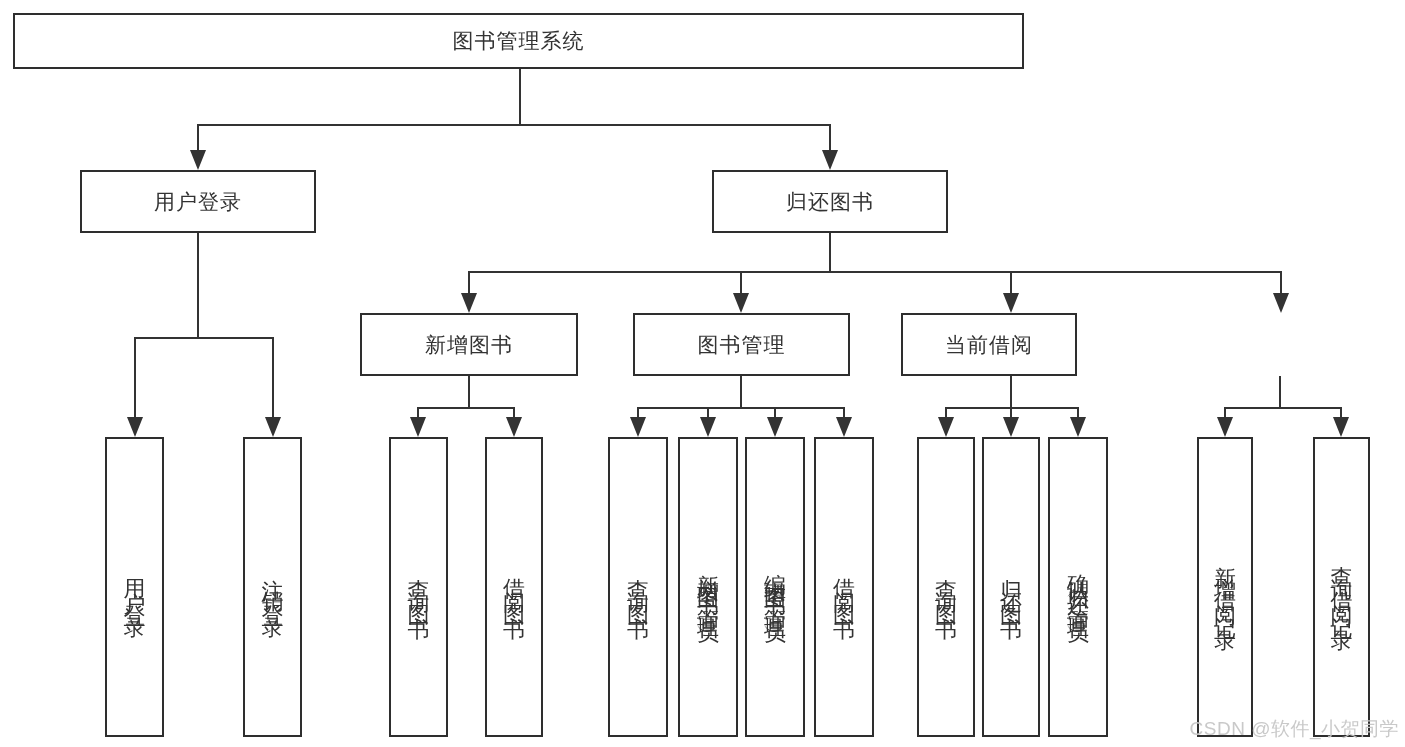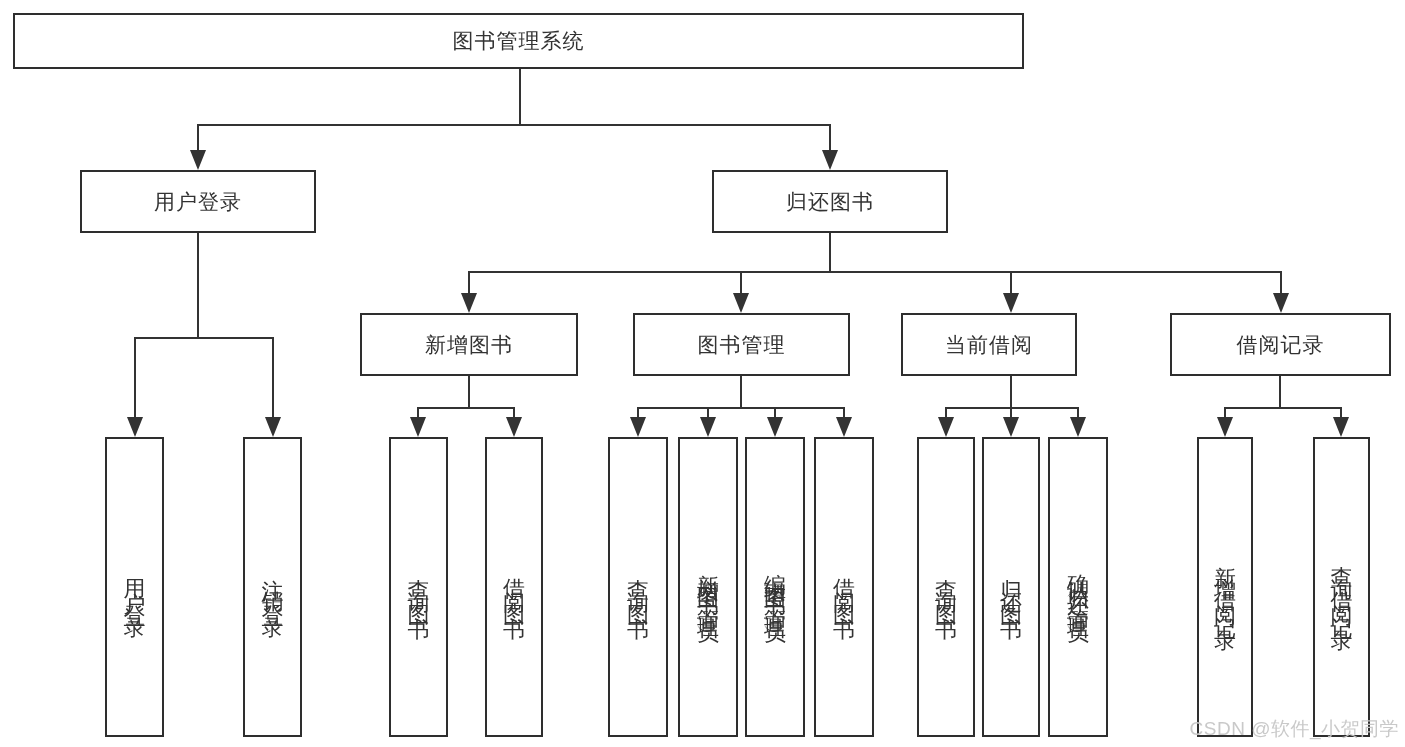--- a/index.html
+++ b/index.html
@@ -138,21 +138,20 @@
   <div class="node h" style="left:80px;top:170px;width:236px;height:63px">用户登录</div>
 
   <div class="node h" style="left:712px;top:170px;width:236px;height:63px">归还图书</div>
 
   <div class="node h" style="left:360px;top:313px;width:218px;height:63px">新增图书</div>
 
   <div class="node h" style="left:633px;top:313px;width:217px;height:63px">图书管理</div>
 
   <div class="node h" style="left:901px;top:313px;width:176px;height:63px">当前借阅</div>
 
-  <div class="node h" style="left:1170px;top:313px;width:221px;height:63px">借阅记录</div>
 
   <div class="node v" style="left:105px;top:437px;width:59px;height:300px">用户登录</div>
 
   <div class="node v" style="left:243px;top:437px;width:59px;height:300px">注销登录</div>
 
   <div class="node v" style="left:389px;top:437px;width:59px;height:300px">查询图书</div>
 
   <div class="node v" style="left:485px;top:437px;width:58px;height:300px">借阅图书</div>
 
   <div class="node v" style="left:608px;top:437px;width:60px;height:300px">查询图书</div>

